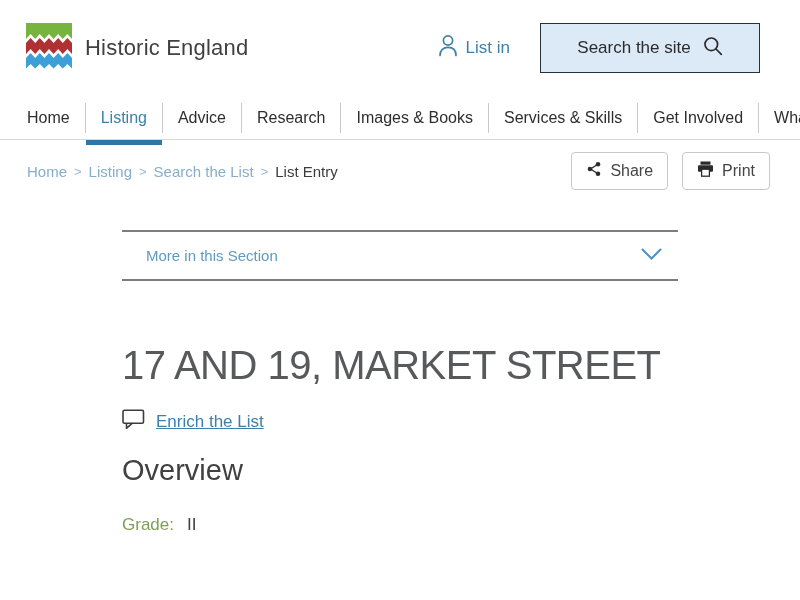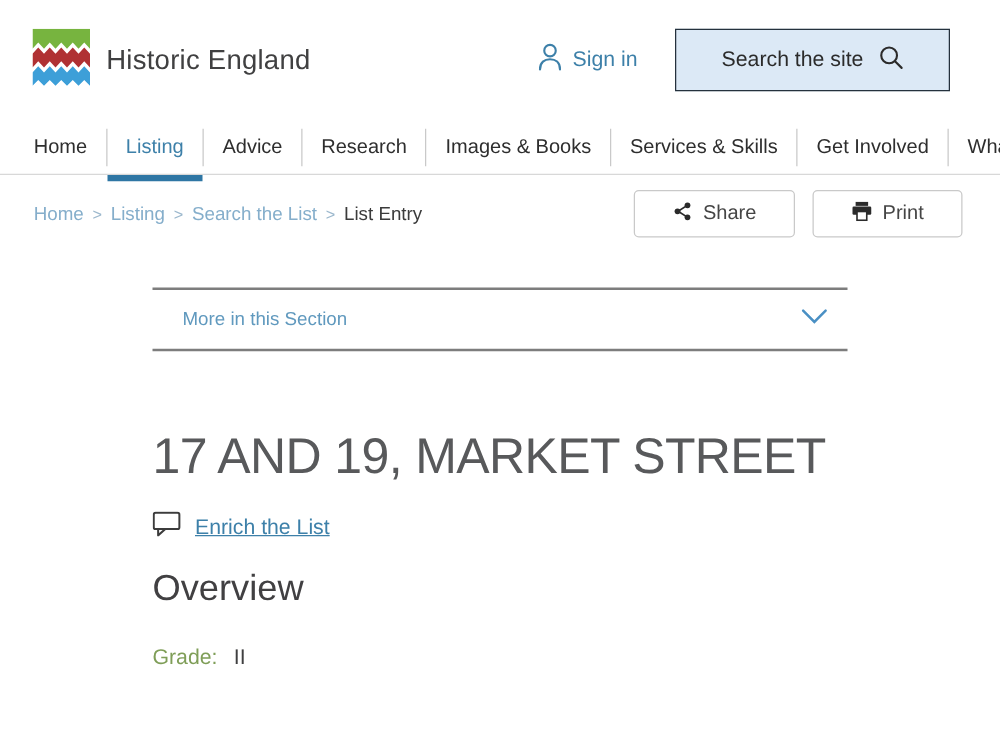--- a/index.html
+++ b/index.html
@@ -27,21 +27,21 @@
   nav li.active::after { content: ""; position: absolute; left: 0; right: 0; bottom: -12px;
     height: 5px; background: #2e76a4; }
 
   
   .crumb-row { display: flex; align-items: center; padding: 12px 30px 0 27px; height: 50px; }
   .breadcrumb { display: flex; align-items: center; font-size: 15px; gap: 7px; }
   .breadcrumb a { color: #85aecb; text-decoration: none; cursor: pointer; }
   .crumb-sep { color: #9cb8cd; font-size: 13px; }
   .crumb-current { color: #3b3b3b; }
   .crumb-actions { margin-left: auto; display: flex; gap: 14px; }
-  .action-btn { display: flex; align-items: center; gap: 8px; height: 38px; padding: 0 30px;
+  .action-btn { display: flex; align-items: center; gap: 8px; height: 38px; padding: 0 14px;
     background: #fff; border: 1px solid #c9c9c9; border-radius: 4px; font-size: 16px;
     color: #454545; cursor: pointer; font-family: inherit; }
 
   
   .content { width: 556px; margin: 0 auto; }
   .section-nav { margin-top: 40px; border-top: 2px solid #7d7d7d; border-bottom: 2px solid #7d7d7d;
     height: 51px; display: flex; align-items: center; padding: 0 16px 0 24px; cursor: pointer; }
   .section-nav-label { color: #6099be; font-size: 15px; }
   .section-nav .chev { margin-left: auto; }
 
@@ -73,21 +73,21 @@
     <span class="brand-name">Historic England</span>
   </div>
   <div class="header-right">
     <div class="sign-in">
       <span>
         <svg width="20" height="23" viewBox="0 0 20 23" fill="none" stroke="#3d80a9" stroke-width="1.7" stroke-linecap="round">
           <circle cx="10" cy="6.5" r="4.6"></circle>
           <path d="M2 21.5 C2 15.8 5.6 13.4 10 13.4 C14.4 13.4 18 15.8 18 21.5"></path>
         </svg>
       </span>
-      <span>Sign in</span>
+      <span>List in</span>
     </div>
     <button class="search-btn">
       <span>Search the site</span>
       <span>
         <svg width="20" height="20" viewBox="0 0 20 20" fill="none" stroke="#2b2b2b" stroke-width="1.7" stroke-linecap="round">
           <circle cx="8.3" cy="8.3" r="6.3"></circle>
           <line x1="13" y1="13" x2="18.3" y2="18.3"></line>
         </svg>
       </span>
     </button>

